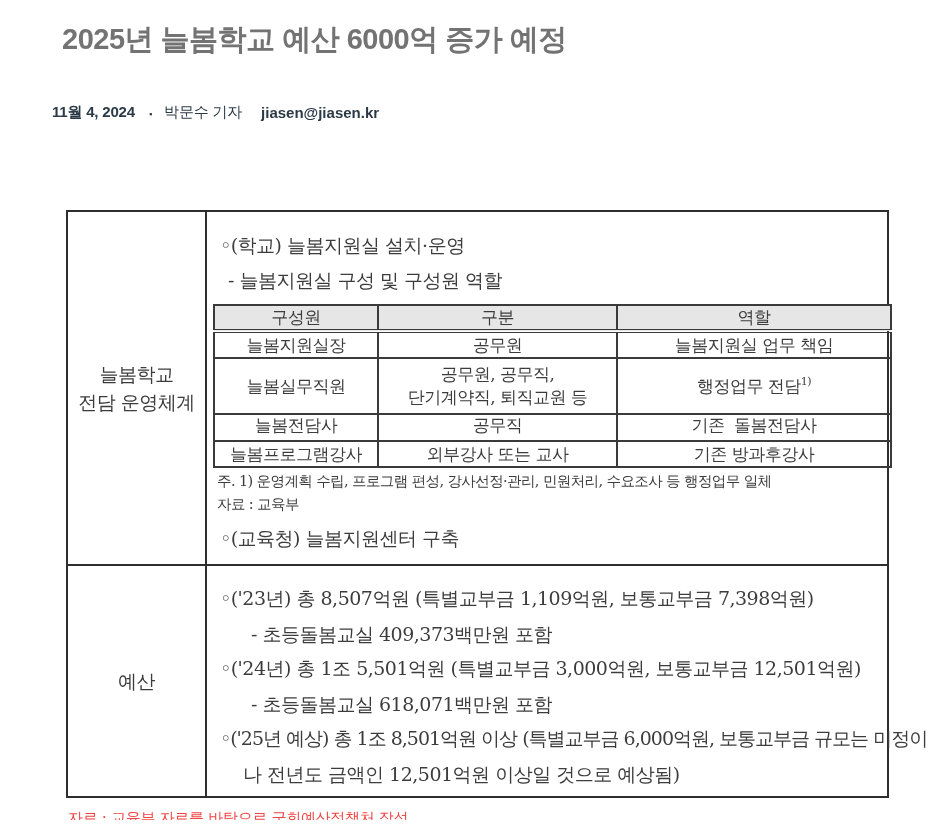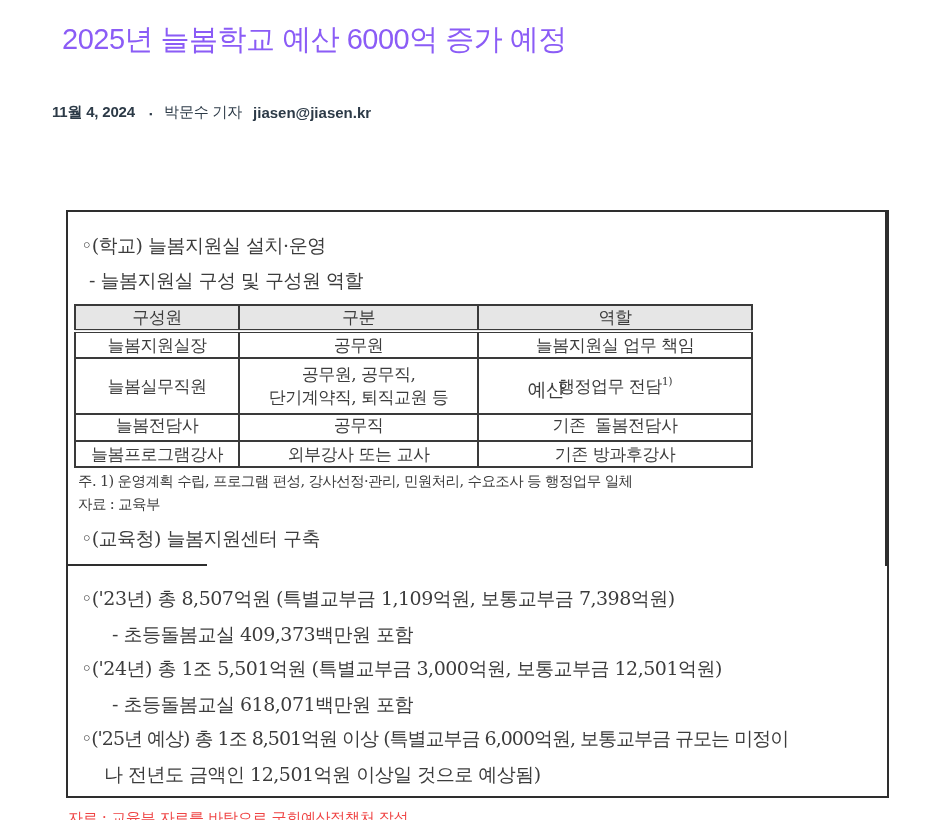--- a/index.html
+++ b/index.html
@@ -2,30 +2,30 @@
 <html><head>
 <meta charset="utf-8">
 <style>
   html,body{margin:0;padding:0;}
   body{
     width:943px;height:827px;background:#ffffff;overflow:hidden;position:relative;
     font-family:"Liberation Sans", sans-serif;
   }
   .page-title{
     position:absolute;left:62px;top:20px;margin:0;
-    font-size:29px;font-weight:normal;color:#8b5cf6;letter-spacing:-0.5px;
+    font-size:29px;font-weight:bold;color:#737373;letter-spacing:-0.5px;
     white-space:nowrap;
   }
   .byline{
     position:absolute;left:52px;top:103px;
     font-size:15px;color:#2c3a47;display:flex;align-items:center;white-space:nowrap;
   }
   .byline .date{font-weight:bold;letter-spacing:-0.2px;}
   .byline .sep{font-size:9px;margin:0 12px 0 14px;position:relative;top:1px;}
-  .byline .author{font-weight:normal;margin-right:11px;letter-spacing:-0.2px;}
+  .byline .author{font-weight:normal;margin-right:19px;letter-spacing:-0.2px;}
   .byline .email{font-weight:bold;}
 
   
   .scan{
     position:absolute;left:66px;top:210px;width:819px;height:584px;
     border:2px solid #2e2e2e;
     display:grid;
     grid-template-columns:139px 1fr;
     grid-template-rows:354px 1fr;
     font-family:"DejaVu Serif","Liberation Serif",serif;
@@ -78,20 +78,24 @@
 
 <div class="byline">
   <span class="date">11월 4, 2024</span>
   <span class="sep">▪</span>
   <span class="author">박문수 기자</span>
   <span class="email">jiasen@jiasen.kr</span>
 </div>
 
 <div class="scan">
 
+  <div class="cell label-cell row1">
+    <span>늘봄학교</span>
+    <span>전담 운영체계</span>
+  </div>
 
   <div class="cell content-cell row1">
     <div class="line" style="left:13px;top:21px;">◦(학교) 늘봄지원실 설치·운영</div>
     <div class="line" style="left:21px;top:56px;">- 늘봄지원실 구성 및 구성원 역할</div>
 
     <table class="inner">
       <tbody>
           <tr class="h-row">
         <th class="c0">구성원</th>
         <th class="c1">구분</th>

